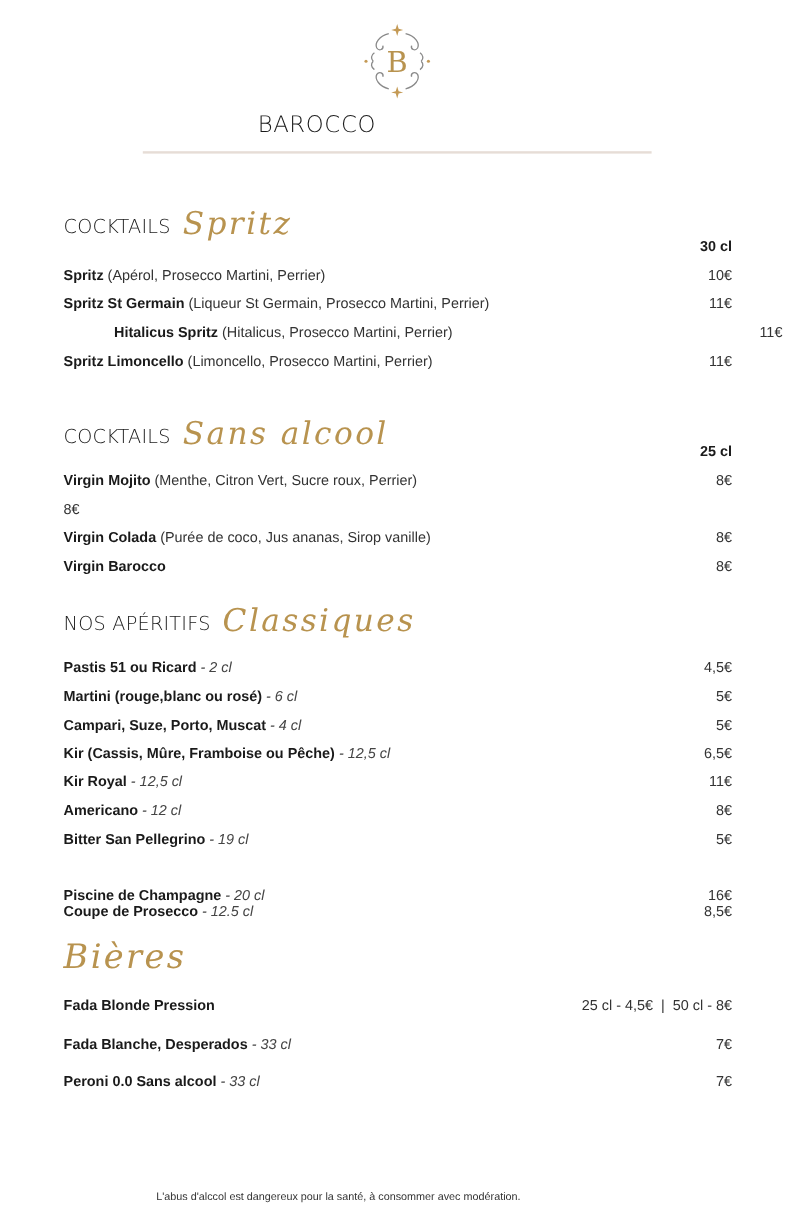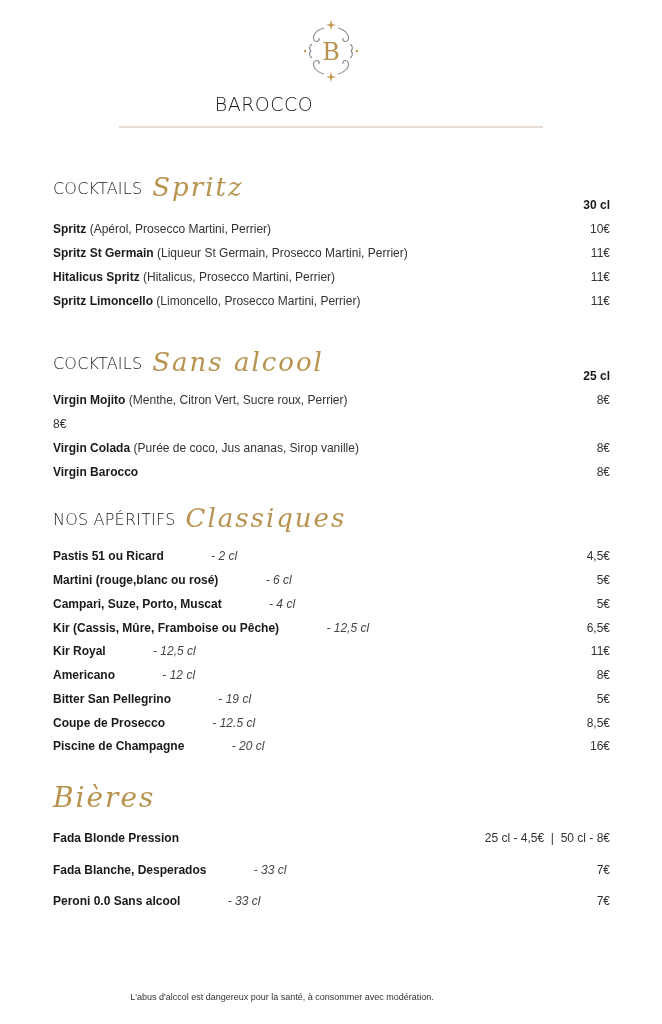--- a/index.html
+++ b/index.html
@@ -82,21 +82,21 @@
       left: 53px;
       width: 557px;
       display: flex;
       justify-content: space-between;
       align-items: baseline;
       font-size: 12px;
       white-space: nowrap;
     }
     .row .name { font-weight: bold; color: #1a1a1a; }
     .row .desc { color: #333333; }
-    .row .vol { color: #444444; font-style: italic; padding-left: 44px; }
+    .row .vol { color: #444444; font-style: italic; }
     .row .price { color: #333333; }
     .footer {
       position: absolute;
       left: 0;
       top: 992px;
       width: 564px;
       text-align: center;
       font-size: 9px;
       color: #333333;
     }
@@ -138,21 +138,21 @@
 <div class="size-head" style="top:198px;">30 cl</div>
 
 <div class="row" style="top:222px;">
   <span><span class="name">Spritz</span><span class="desc"> (Apérol, Prosecco Martini, Perrier)</span></span>
   <span class="price">10€</span>
 </div>
 <div class="row" style="top:246px;">
   <span><span class="name">Spritz St Germain</span><span class="desc"> (Liqueur St Germain, Prosecco Martini, Perrier)</span></span>
   <span class="price">11€</span>
 </div>
-<div class="row" style="top:270px;">
+<div class="row" style="top:270px;margin-left:42px;">
   <span><span class="name">Hitalicus Spritz</span><span class="desc"> (Hitalicus, Prosecco Martini, Perrier)</span></span>
   <span class="price">11€</span>
 </div>
 <div class="row" style="top:294px;">
   <span><span class="name">Spritz Limoncello</span><span class="desc"> (Limoncello, Prosecco Martini, Perrier)</span></span>
   <span class="price">11€</span>
 </div>
 
 <div class="section-title" style="top:347px;">
   <span class="caps">COCKTAILS</span>
@@ -202,21 +202,21 @@
   <span class="price">11€</span>
 </div>
 <div class="row" style="top:668px;">
   <span><span class="name">Americano</span><span class="vol"> - 12 cl</span></span>
   <span class="price">8€</span>
 </div>
 <div class="row" style="top:692px;">
   <span><span class="name">Bitter San Pellegrino</span><span class="vol"> - 19 cl</span></span>
   <span class="price">5€</span>
 </div>
-<div class="row" style="top:716px;align-items:flex-end;">
+<div class="row" style="top:752px;align-items:flex-end;">
   <span><span class="name">Coupe de Prosecco</span><span class="vol"> - 12.5 cl</span></span>
   <span class="price">8,5€</span>
 </div>
 <div class="row" style="top:739px;">
   <span><span class="name">Piscine de Champagne</span><span class="vol"> - 20 cl</span></span>
   <span class="price">16€</span>
 </div>
 
 <div class="section-title only-script" style="top:783px;">
   <span class="script">Bières</span>

